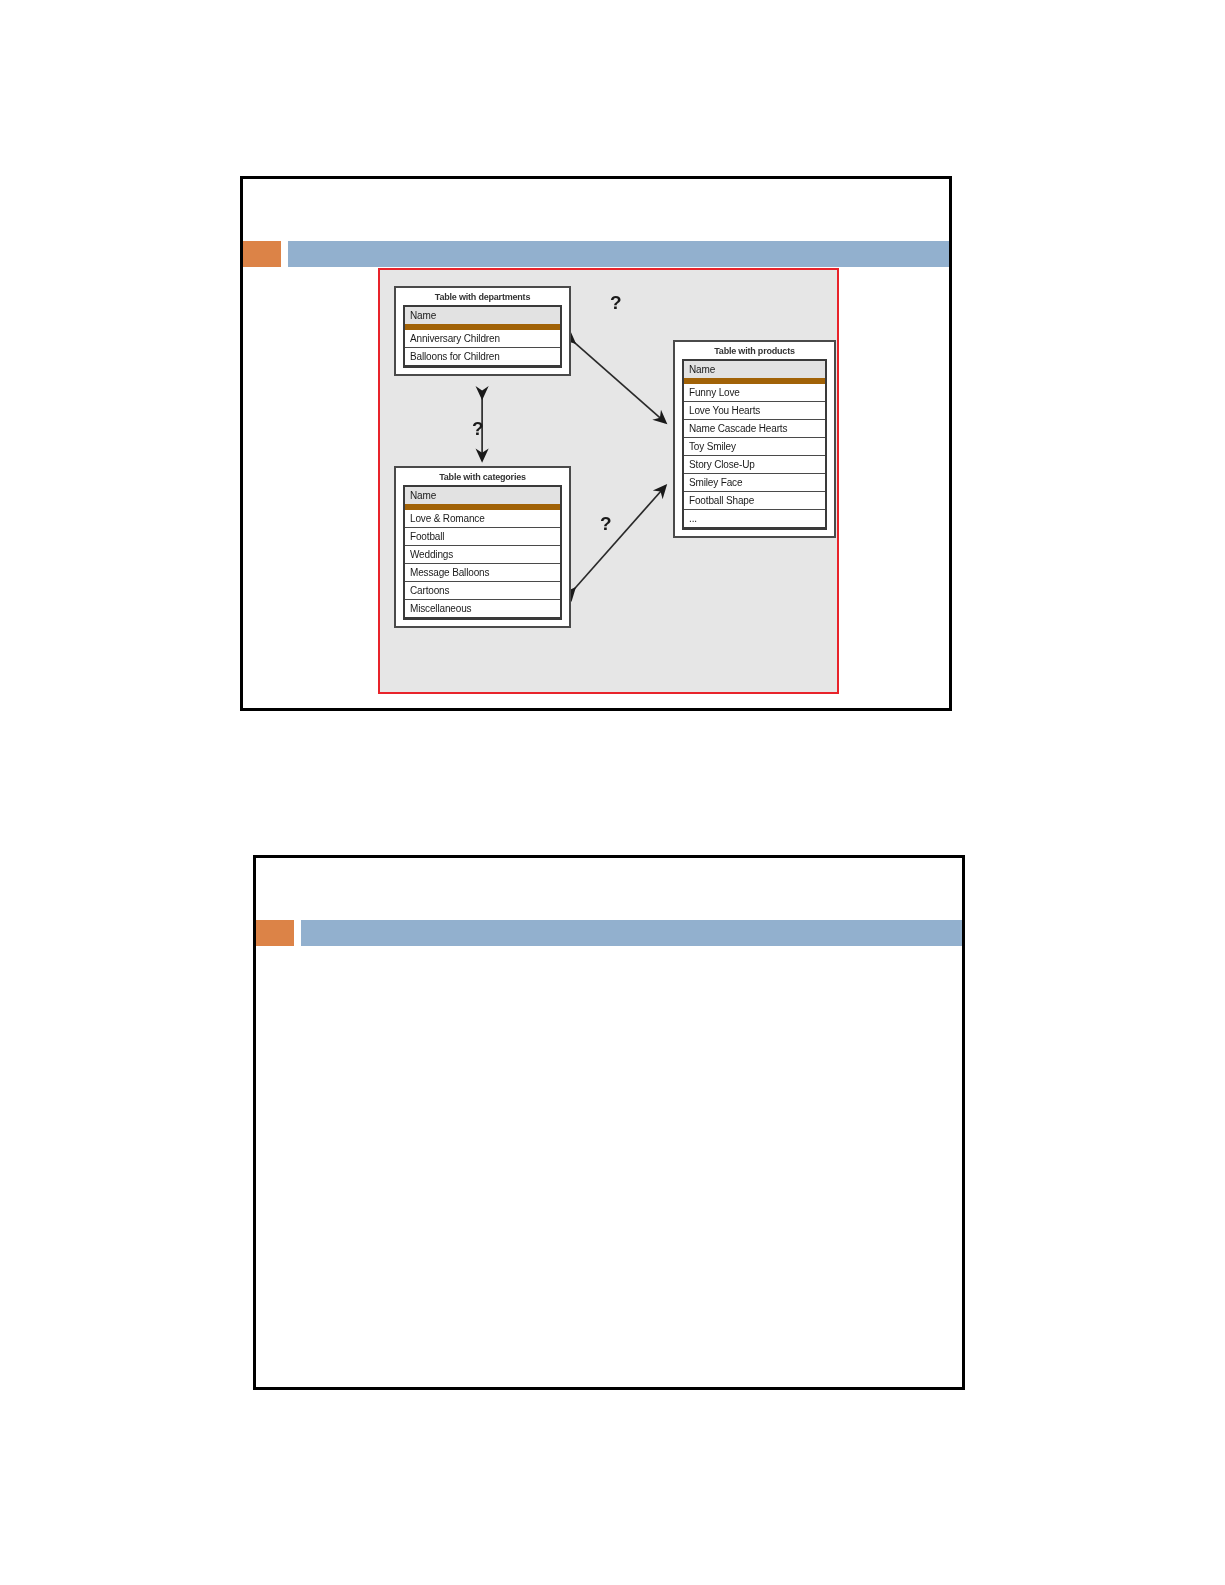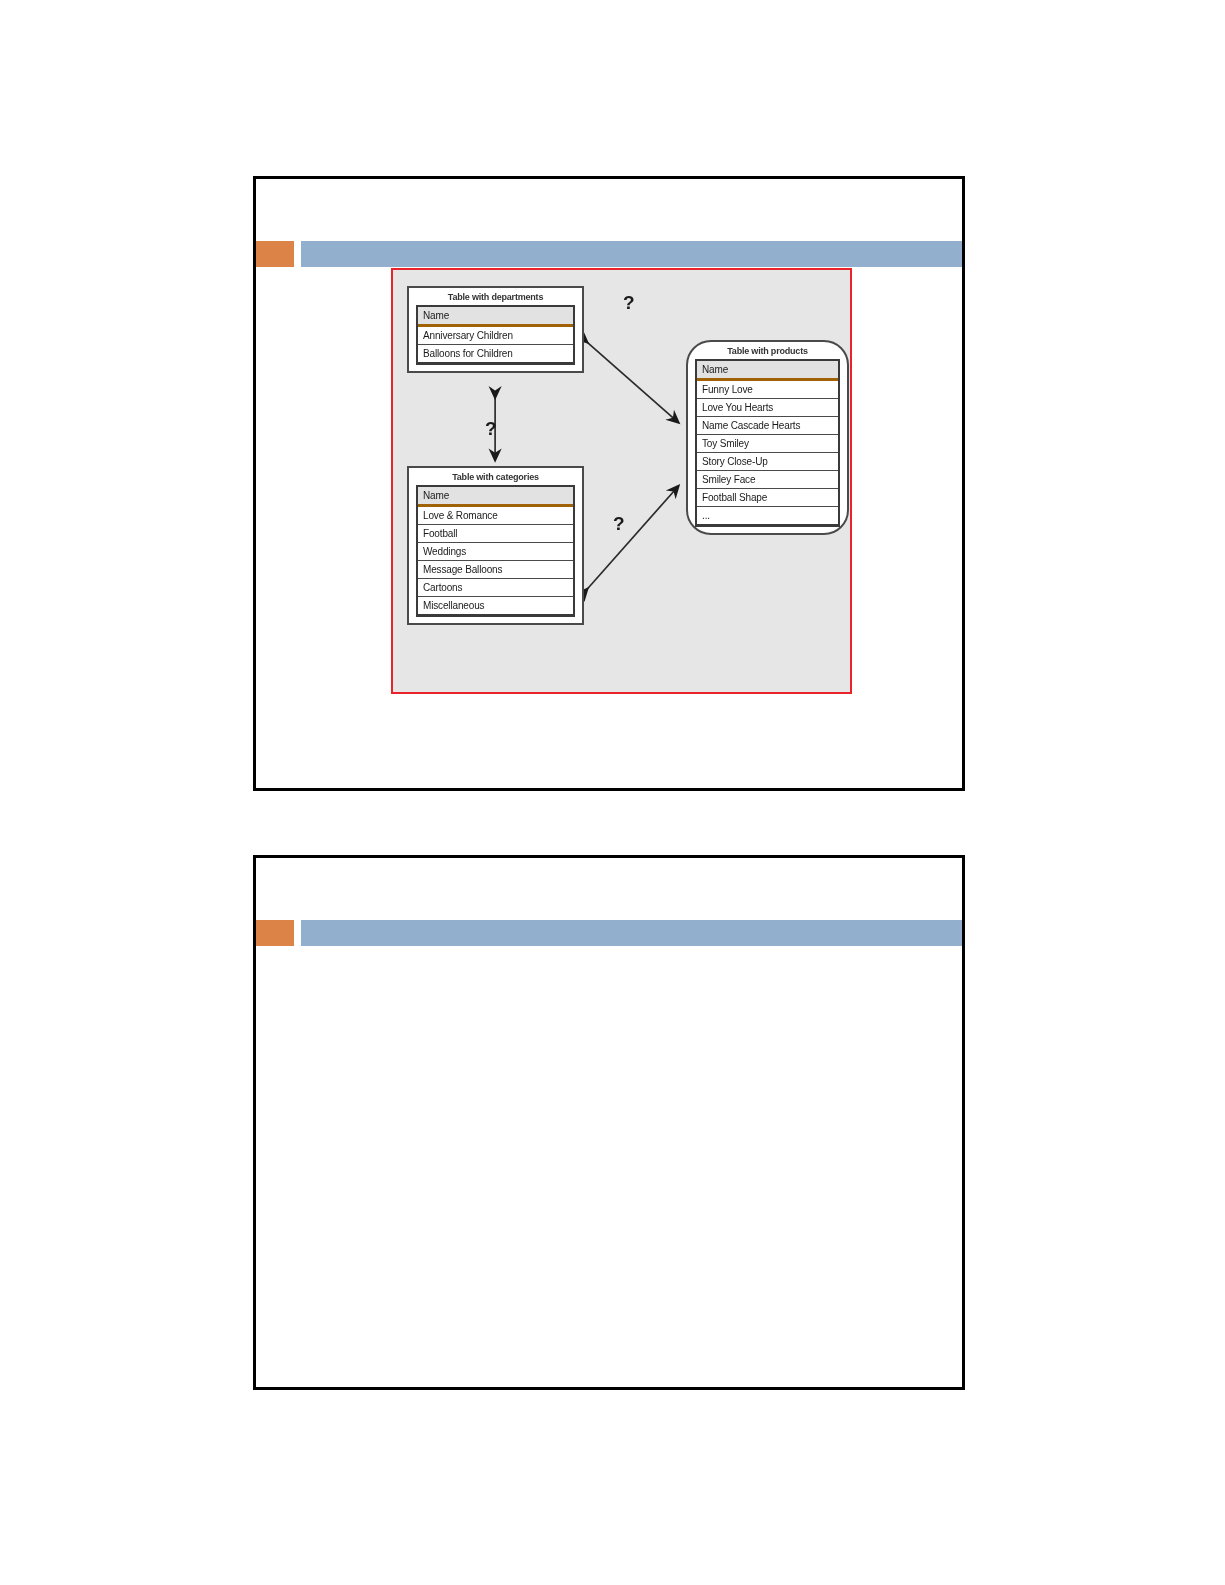--- a/index.html
+++ b/index.html
@@ -16,24 +16,24 @@
   }
 
   
   .slide {
     position: absolute;
     background: #ffffff;
     border: 3px solid #000000;
     box-sizing: border-box;
   }
   #slide-1 {
-    left: 253px;
+    left: 240px;
     top: 176px;
     width: 712px;
-    height: 615px;
+    height: 535px;
   }
   #slide-2 {
     left: 253px;
     top: 855px;
     width: 712px;
     height: 535px;
   }
 
   
   .slide-title-area {
@@ -135,38 +135,37 @@
     white-space: nowrap;
     overflow: hidden;
     letter-spacing: -0.15px;
     filter: blur(0.25px);
   }
   .db-row:last-child {
     border-bottom: none;
   }
   .db-row.header {
     background: #E2E2E2;
-    border-bottom: 3px solid #a16207;
+    border-bottom: 6px solid #a16207;
   }
 
   #table-departments {
     left: 14px;
     top: 16px;
     width: 177px;
   }
   #table-categories {
     left: 14px;
     top: 196px;
     width: 177px;
   }
   #table-products {
     left: 293px;
     top: 70px;
     width: 163px;
-    border-radius: 25px;
   }
 
   
   .rel-mark {
     position: absolute;
     font-family: "Liberation Sans", sans-serif;
     font-size: 19px;
     font-weight: bold;
     color: #1a1a1a;
     z-index: 4;

